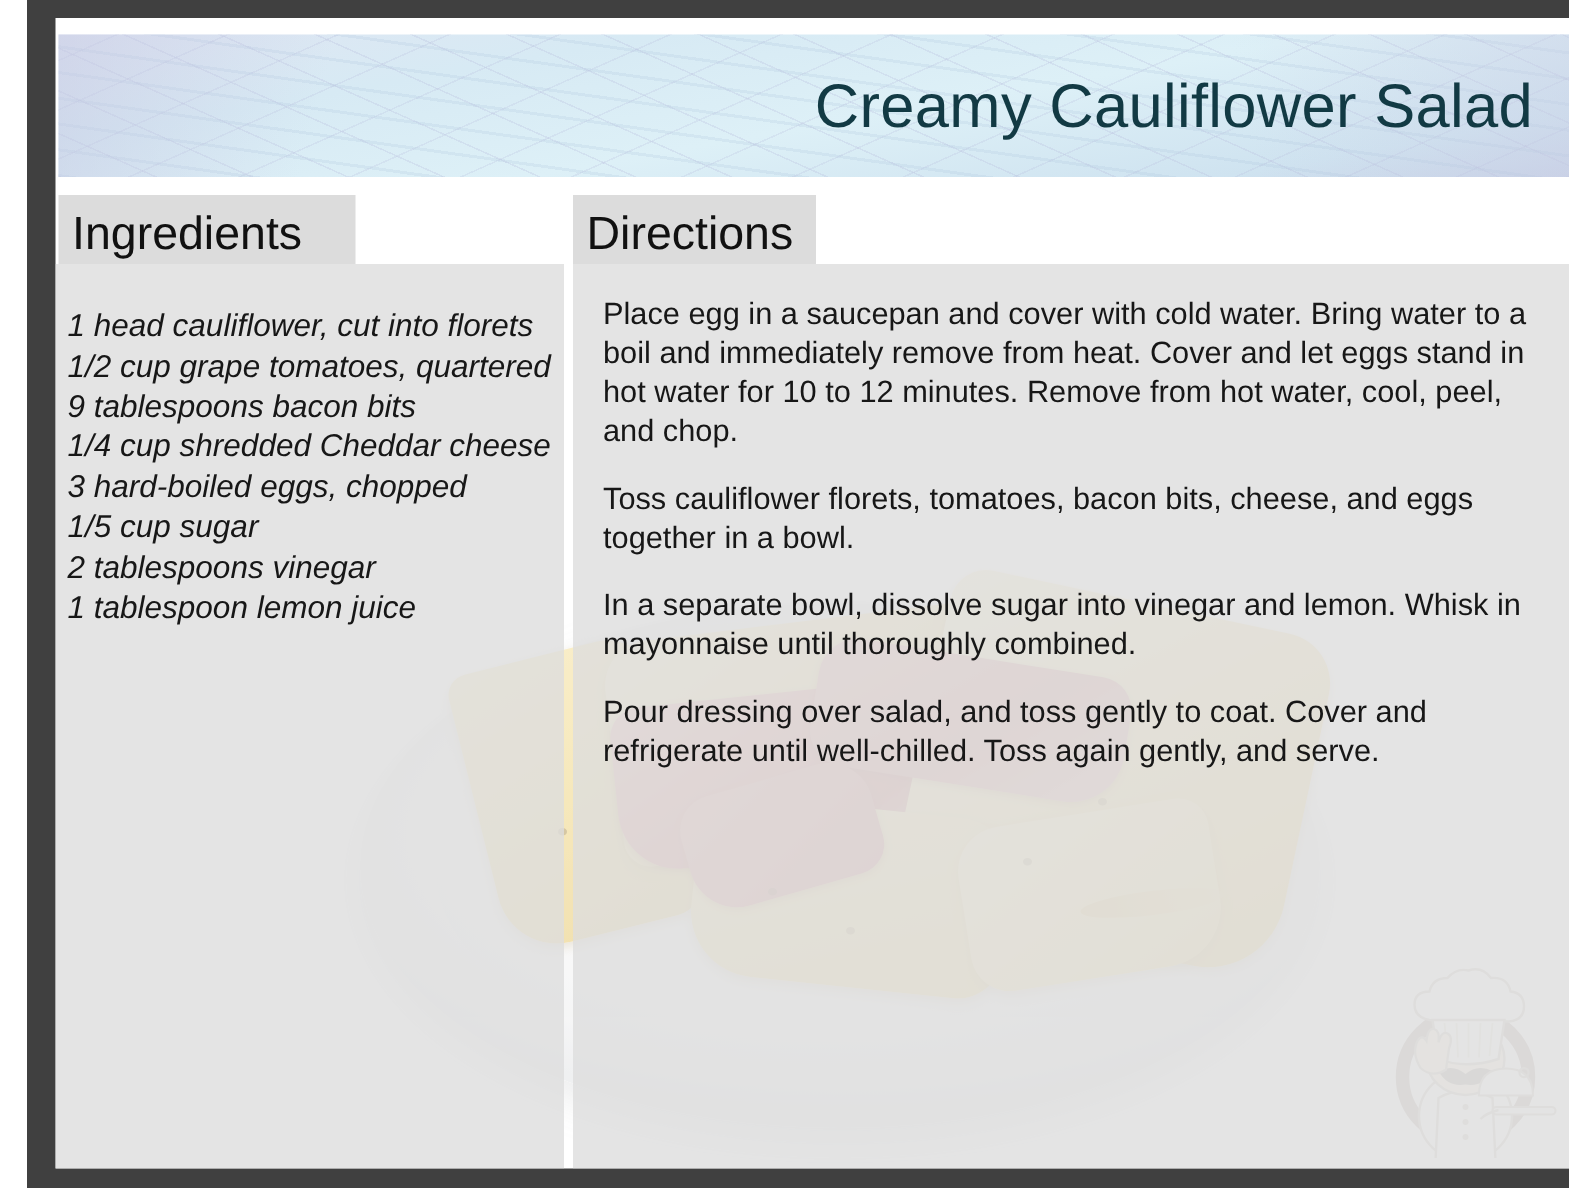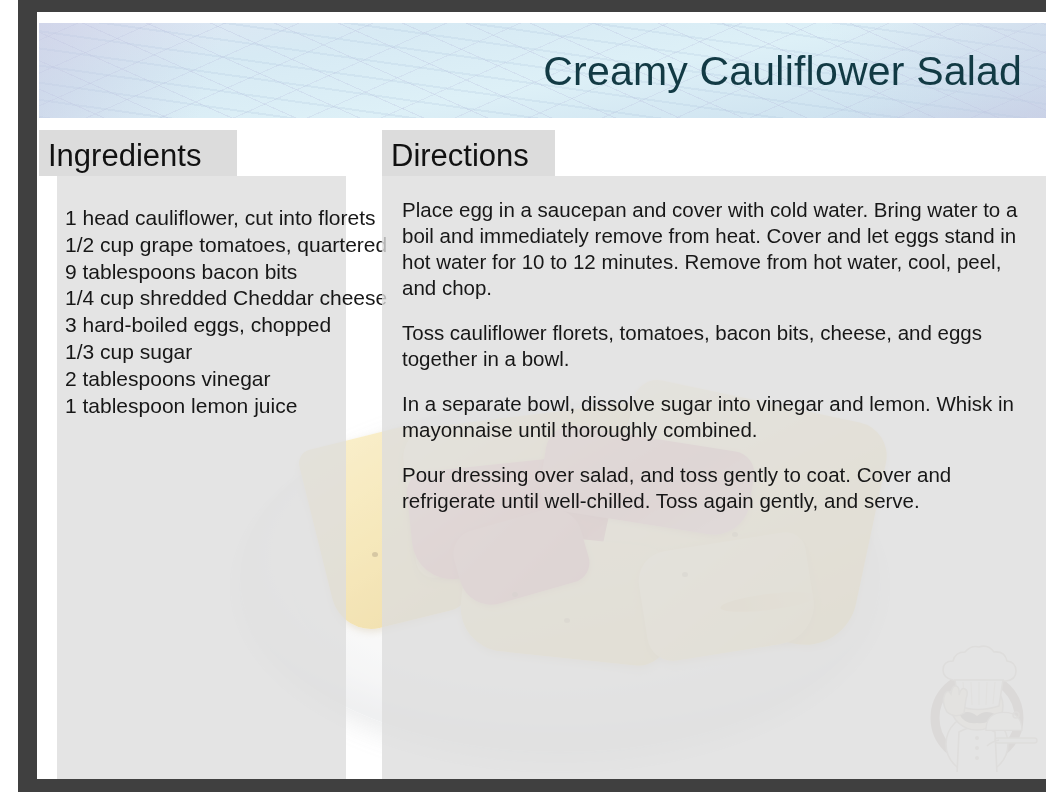--- a/index.html
+++ b/index.html
@@ -146,22 +146,22 @@
     font-weight: 400;
     color: #111111;
     white-space: nowrap;
   }
   .panel-body {
     position: absolute;
     background: rgba(221,221,221,0.80);
   }
 
   #ingredients-head { left: 2px;  top: 118px; width: 198px; }
-  #ingredients-body { left: 20px;  top: 164px; width: 289px; height: 603px; }
-  #directions-head  { left: 345px; top: 118px; width: 162px; padding-left: 11px; }
+  #ingredients-body { left: 0;  top: 164px; width: 339px; height: 603px; font-style: italic; }
+  #directions-head  { left: 345px; top: 118px; width: 162px; }
   #directions-body  { left: 345px; top: 164px; width: 664px; height: 603px; }
 
   #ingredients-list {
     position: absolute;
     left: 8px;
     top: 29px;
     width: 325px;
     font-size: 21px;
     line-height: 26.8px;
     color: #171717;
@@ -233,21 +233,21 @@
     <div class="panel-head" id="ingredients-head">
       <span>Ingredients</span>
     </div>
     <div class="panel-body" id="ingredients-body">
       <div id="ingredients-list">
         <div>1 head cauliflower, cut into florets</div>
         <div>1/2 cup grape tomatoes, quartered</div>
         <div>9 tablespoons bacon bits</div>
         <div>1/4 cup shredded Cheddar cheese</div>
         <div>3 hard-boiled eggs, chopped</div>
-        <div>1/3 cup sugar</div>
+        <div>1/5 cup sugar</div>
         <div>2 tablespoons vinegar</div>
         <div>1 tablespoon lemon juice</div>
       </div>
     </div>
 
     <div class="panel-head" id="directions-head">
       <span>Directions</span>
     </div>
     <div class="panel-body" id="directions-body">
       <div id="directions-paras">

